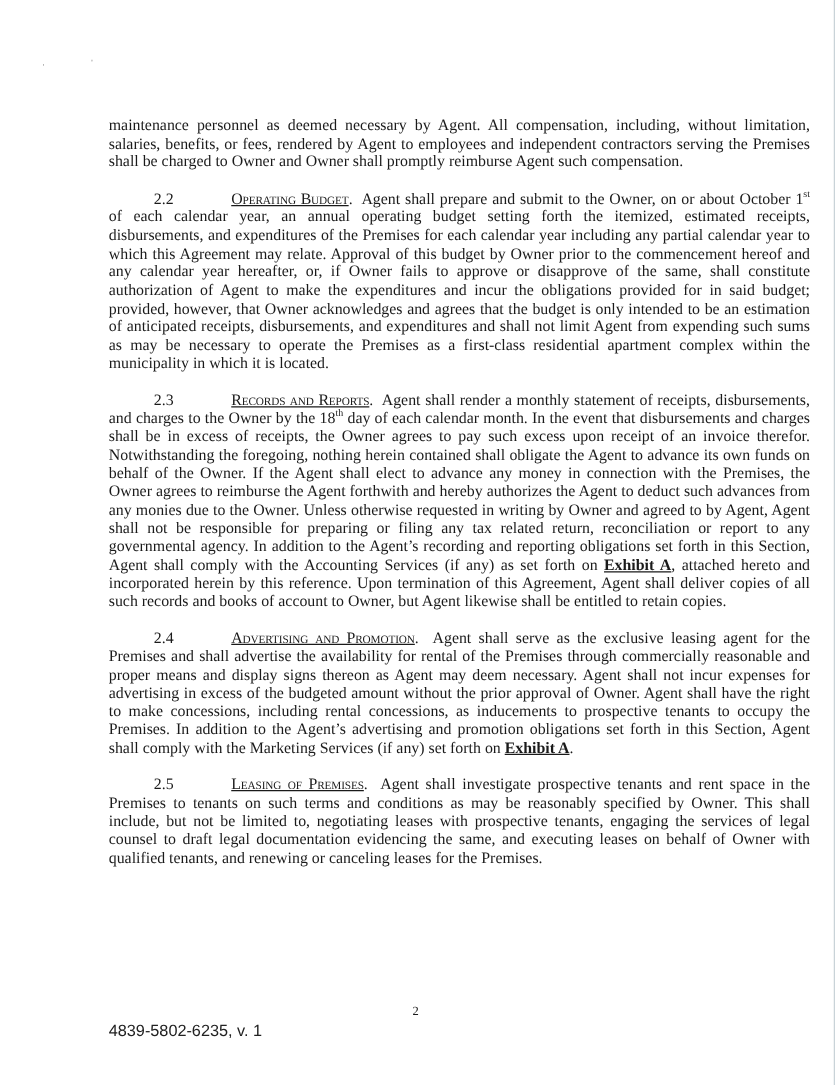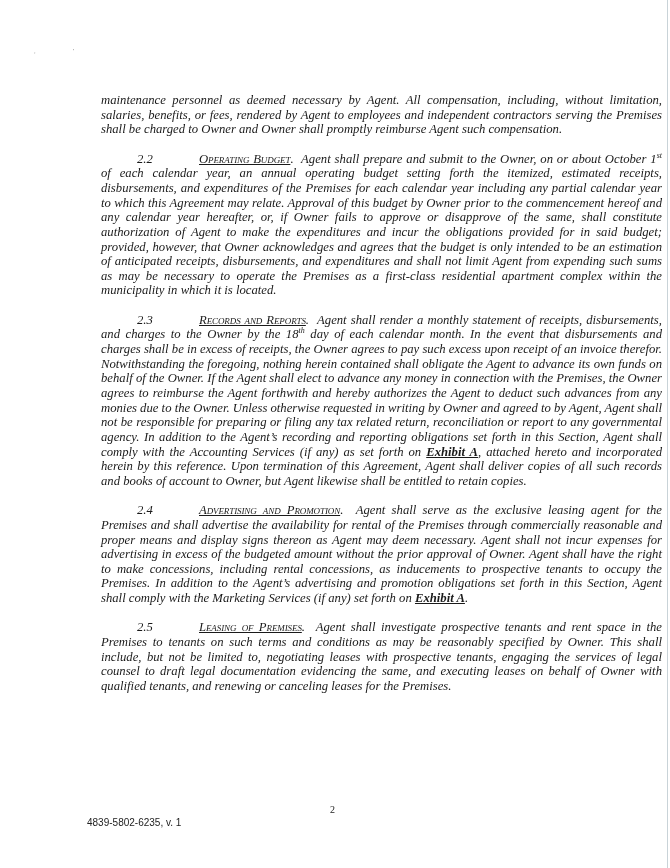--- a/index.html
+++ b/index.html
@@ -9,36 +9,35 @@
     background: #ffffff;
     font-family: "Liberation Serif", serif;
     color: #1a1a1a;
   }
   .edge-line {
     position: absolute; left: 667px; top: 0; width: 1px; height: 868px;
     background: #c9d3d8;
   }
   .scan-mark { position: absolute; top: 48px; font-size: 6px; color: #777; font-family: "Liberation Sans", sans-serif; }
   .body-text {
-    position: absolute; left: 101px; top: 93px; width: 561px;
+    position: absolute; left: 87px; top: 93px; width: 561px;
     font-size: 12.7px; line-height: 14.65px;
     text-align: justify;
-    font-style: italic;
   }
   .para { margin: 0 0 14.6px 0; }
   .sec-num { display: inline-block; width: 62px; padding-left: 36px; box-sizing: content-box; }
   .sec-title { text-decoration: underline; font-variant: small-caps; letter-spacing: -0.1px; }
   .exhibit { font-weight: bold; text-decoration: underline; }
   sup { font-size: 8px; line-height: 0; vertical-align: super; }
   .page-num {
     position: absolute; left: 330px; top: 804px; font-size: 10px;
   }
   .doc-id {
     position: absolute; left: 87px; top: 817px;
-    font-family: "Liberation Sans", sans-serif; font-size: 10px; color: #222;
+    font-family: "Liberation Sans", sans-serif; font-size: 13px; color: #222;
   }
 </style>
 </head>
 <body>
 
 <div class="page">
   <div class="edge-line"></div>
   <span class="scan-mark" style="left:34px;">,</span>
   <span class="scan-mark" style="left:73px;">'</span>
 

